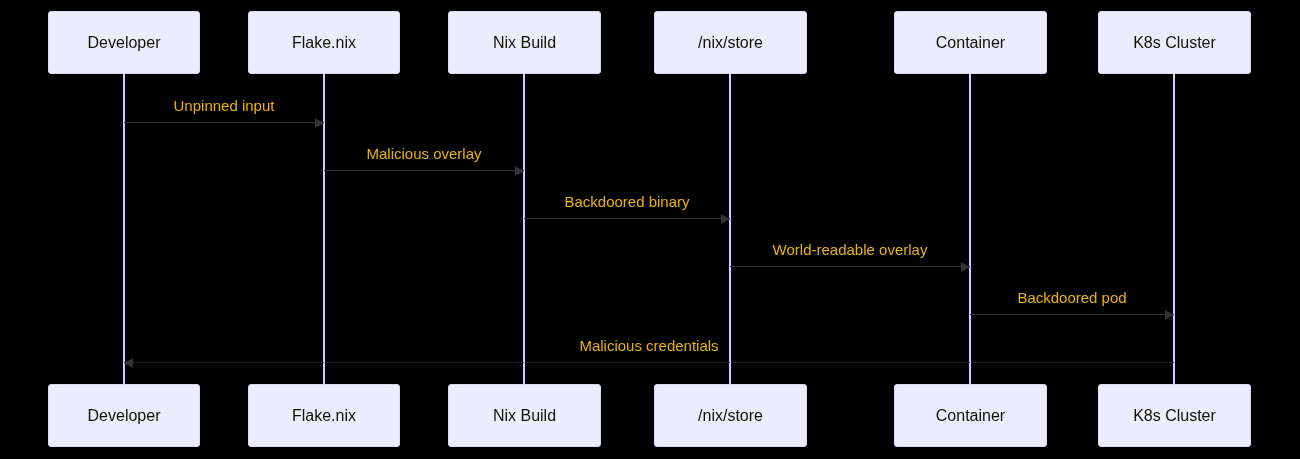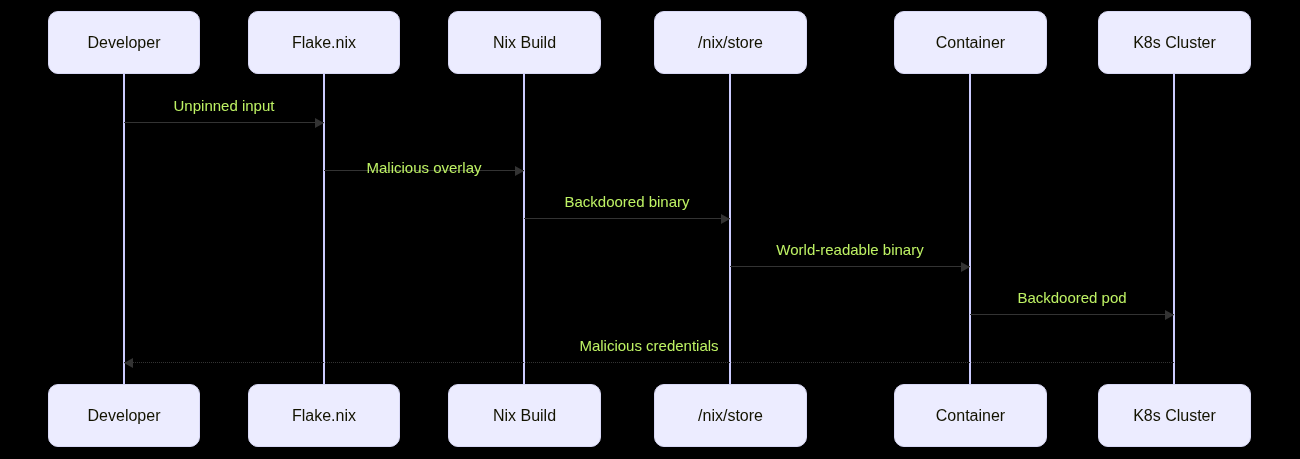--- a/index.html
+++ b/index.html
@@ -15,21 +15,21 @@
     width: 1300px;
     height: 459px;
     background: #000000;
     overflow: hidden;
   }
   .participant-box {
     position: absolute;
     box-sizing: border-box;
     background: #ECECFF;
     border: 1px solid #d8d8f5;
-    border-radius: 10px;
+    border-radius: 3px;
     display: flex;
     align-items: center;
     justify-content: center;
   }
   .participant-label {
     font-size: 16px;
     color: #131300;
     font-family: "Liberation Sans", sans-serif;
     white-space: nowrap;
     line-height: 1;
@@ -56,21 +56,21 @@
   }
   .arrow-head.right {
     border-left: 9px solid #333333;
   }
   .arrow-head.left {
     border-right: 9px solid #333333;
   }
   .msg-label {
     position: absolute;
     font-size: 15px;
-    color: #bef264;
+    color: #eab308;
     font-family: "Liberation Sans", sans-serif;
     white-space: nowrap;
     transform: translateX(-50%);
     line-height: 1;
   }
 </style>
 </head>
 <body>
 
 <div id="diagram-root">
@@ -114,26 +114,26 @@
       <span class="participant-label">Container</span>
     </div>
     <div class="participant-box" style="left: 1098px; top: 384px; width: 153px; height: 63px;">
       <span class="participant-label">K8s Cluster</span>
     </div>
     <div class="msg-line" style="left: 124px; top: 122px; width: 200px;"></div>
     <div class="arrow-head right" style="top: 118px; left: 315px;"></div>
     <div class="msg-label" style="left: 224px; top: 98px;">Unpinned input</div>
     <div class="msg-line" style="left: 324px; top: 170px; width: 200px;"></div>
     <div class="arrow-head right" style="top: 166px; left: 515px;"></div>
-    <div class="msg-label" style="left: 424px; top: 146px; margin-top: 14px;">Malicious overlay</div>
+    <div class="msg-label" style="left: 424px; top: 146px;">Malicious overlay</div>
     <div class="msg-line" style="left: 524px; top: 218px; width: 206px;"></div>
     <div class="arrow-head right" style="top: 214px; left: 721px;"></div>
     <div class="msg-label" style="left: 627px; top: 194px; text-align: center;">Backdoored binary</div>
     <div class="msg-line" style="left: 730px; top: 266px; width: 240px;"></div>
     <div class="arrow-head right" style="top: 262px; left: 961px;"></div>
-    <div class="msg-label" style="left: 850px; top: 242px;">World-readable binary</div>
+    <div class="msg-label" style="left: 850px; top: 242px;">World-readable overlay</div>
     <div class="msg-line" style="left: 970px; top: 314px; width: 204px;"></div>
     <div class="arrow-head right" style="top: 310px; left: 1165px;"></div>
     <div class="msg-label" style="left: 1072px; top: 290px;">Backdoored pod</div>
     <div class="msg-line dotted" style="left: 124px; top: 362px; width: 1050px;"></div>
     <div class="arrow-head left" style="top: 358px; left: 124px;"></div>
     <div class="msg-label" style="left: 649px; top: 338px;">Malicious credentials</div>
   </div>
 
 </body></html>

